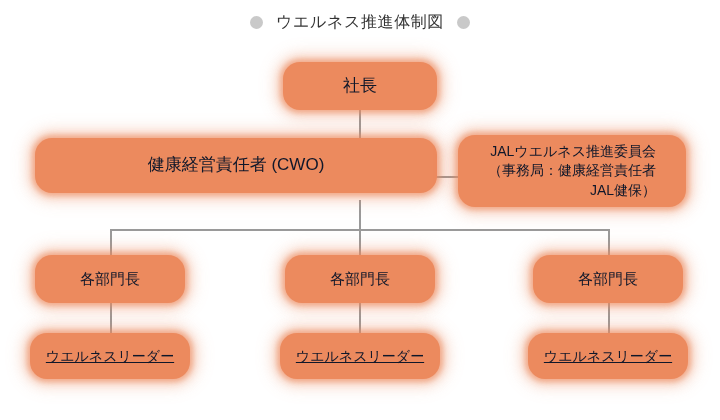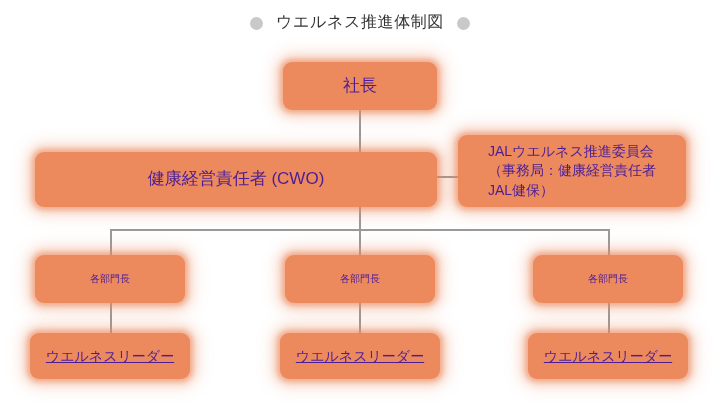--- a/index.html
+++ b/index.html
@@ -19,21 +19,21 @@
     height: 420px;
   }
 
   
   .title-row {
     position: absolute;
     left: 0;
     top: 14px;
     width: 720px;
     display: flex;
-    align-items: flex-end;
+    align-items: center;
     justify-content: center;
     gap: 13px;
   }
   .title-dot {
     width: 13px;
     height: 13px;
     border-radius: 50%;
     background: #c9c9c9;
     flex: 0 0 auto;
   }
@@ -52,39 +52,39 @@
     z-index: 1;
   }
   .vline { width: 2px; }
   .hline { height: 2px; }
 
   
   .node {
     position: absolute;
     box-sizing: border-box;
     background: #ec8a5e;
-    border-radius: 9px;
-    color: #4c1d95;
+    border-radius: 17px;
+    color: #0f172a;
     display: flex;
     align-items: center;
     justify-content: center;
-    text-align: left;
+    text-align: right;
     z-index: 3;
     box-shadow:
       0 0 5px 3px rgba(236, 138, 94, 0.55),
       0 0 11px 6px rgba(236, 138, 94, 0.30),
       0 0 18px 9px rgba(236, 138, 94, 0.14);
   }
   .node span {
     display: block;
     line-height: 1.32;
     white-space: pre-line;
   }
   .node-lg span { font-size: 17px; }
-  .node-md span { font-size: 10px; }
+  .node-md span { font-size: 15px; }
   .node-sm span { font-size: 14px; text-decoration: underline; }
   .node-committee span {
     font-size: 14px;
     line-height: 1.38;
   }
 </style>
 </head>
 <body>
 
 <div id="chart">
@@ -108,21 +108,21 @@
   <div class="line vline" style="left:608px; top:229px; height:42px;"></div>
 
   <div class="line vline" style="left:110px; top:296px; height:50px;"></div>
   <div class="line vline" style="left:359px; top:296px; height:50px;"></div>
   <div class="line vline" style="left:608px; top:296px; height:50px;"></div>
 
   <div class="node node-lg" style="left:283px; top:62px; width:154px; height:48px;">
     <span>社長</span>
   </div>
 
-  <div class="node node-lg" style="left:35px; top:152px; width:402px; height:55px;">
+  <div class="node node-lg" style="left:35px; top:138px; width:402px; height:55px;">
     <span>健康経営責任者 (CWO)</span>
   </div>
 
   <div class="node node-committee" style="left:458px; top:135px; width:228px; height:72px;">
     <span>JALウエルネス推進委員会
 （事務局：健康経営責任者
 JAL健保）</span>
   </div>
 
   <div class="node node-md" style="left:35px; top:255px; width:150px; height:48px;">

